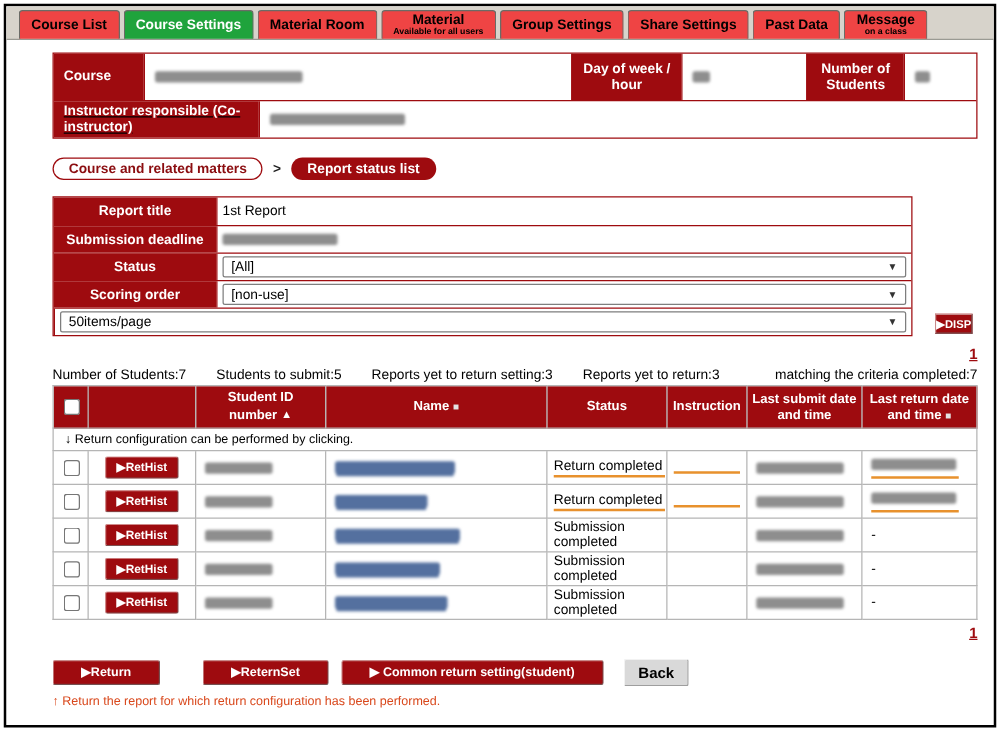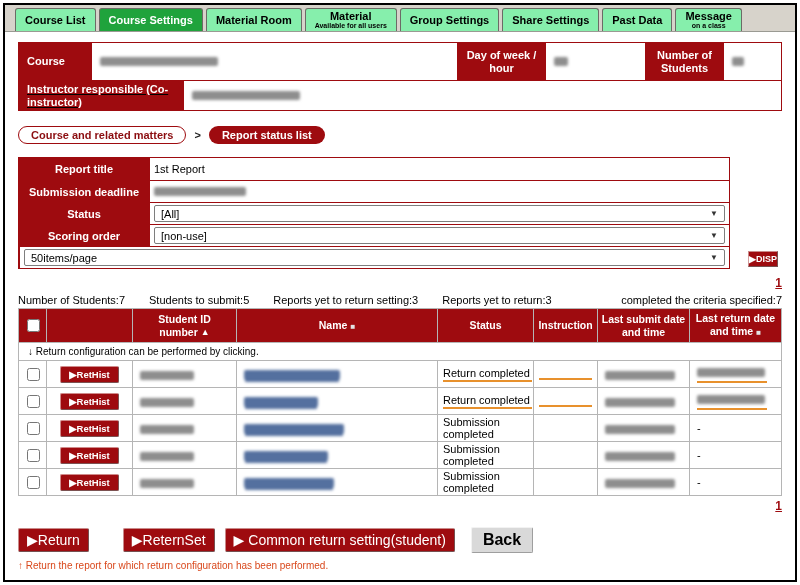--- a/index.html
+++ b/index.html
@@ -13,31 +13,31 @@
     border:2px solid #000; background:#fff; overflow:hidden;
   }
 
   
   .tabbar {
     display:flex; align-items:flex-end; gap:3px;
     background:#d7d3cb; padding:3px 6px 0 10px; height:27px;
     border-bottom:1px solid #9a9a93;
   }
   .tab {
-    background:#86efac; border:1px solid #6b6b66; border-bottom:none;
+    background:#ef4444; border:1px solid #6b6b66; border-bottom:none;
     border-radius:3px 3px 0 0; min-height:23px; padding:1px 9px;
     display:flex; flex-direction:column; align-items:center; justify-content:center;
     cursor:pointer;
   }
   .tab .tlabel { font-size:11px; font-weight:bold; line-height:12px; white-space:nowrap; }
   .tab .tsub   { font-size:7px; font-weight:bold; line-height:8px; white-space:nowrap; }
   .tab.active  { background:#1fa33c; }
   .tab.active .tlabel, .tab.active .tsub { color:#fff; }
 
-  .content { padding:10px 13px 0; }
+  .content { padding:10px 13px 0;margin-left:24px; }
 
   
   .course-box { border:1px solid #9e0b0f; }
   .ci-row { display:flex; }
   .ci-row.r1 { height:37px; }
   .ci-row.r2 { height:30px; border-top:1px solid #9e0b0f;text-decoration:underline; }
   .ci-cell { display:flex; align-items:center; }
   .ci-cell + .ci-cell { border-left:1px solid #9e0b0f; }
   .hred { background:#9e0b0f; color:#fff; font-weight:bold; font-size:11px; line-height:13px; }
   .pad  { padding-left:8px; }
@@ -117,28 +117,28 @@
     white-space:nowrap;
   }
   .stx { display:inline-block; }
   .stx.ret { width:100%; border-bottom:2px solid #e8912d; padding-bottom:1px; }
   .iline { display:inline-block; width:100%; height:13px; border-bottom:2px solid #e8912d; }
   .rline { display:inline-block; border-bottom:2px solid #e8912d; padding:0 2px 3px 0; }
 
   
   .footbar { display:flex; align-items:center; margin-top:14px; }
   .btn-red {
-    background:#9e0b0f; color:#fff; font-weight:normal; font-size:14px;
-    padding:3px 8px; border:1px outset #c98a8a; border-radius:2px;
+    background:#9e0b0f; color:#fff; font-weight:bold; font-size:10px;
+    padding:3px 22px; border:1px outset #c98a8a; border-radius:2px;
     cursor:pointer; white-space:nowrap;
   }
   .ml-a { margin-left:34px; } .ml-b { margin-left:12px; } .ml-c { margin-left:10px; }
   .btn-back {
     margin-left:16px; background:#d9d9d9; color:#000; border:1px outset #f2f2f2;
-    font-size:16px; font-weight:bold; padding:3px 11px; border-radius:2px; cursor:pointer;
+    font-size:12px; font-weight:bold; padding:3px 11px; border-radius:2px; cursor:pointer;
   }
   .note { color:#d9481c; font-size:10px; margin-top:7px; }
 </style>
 </head>
 <body>
 
 <div class="frame">
 
   <div class="tabbar">
     <div class="tab">
@@ -242,21 +242,21 @@
       <button class="btn-disp">▶DISP</button>
     </div>
 
     <div class="pager"><a>1</a></div>
 
     <div class="stats">
       <span class="s">Number of Students:7</span>
       <span class="s">Students to submit:5</span>
       <span class="s">Reports yet to return setting:3</span>
       <span class="s">Reports yet to return:3</span>
-      <span class="s match">completed the criteria specified:7</span>
+      <span class="s match">matching the criteria completed:7</span>
     </div>
 
     <table class="main-table">
       <colgroup>
         <col style="width:28px">
           <col style="width:86px">
           <col style="width:104px">
           <col>
         <col style="width:96px">
           <col style="width:64px">

